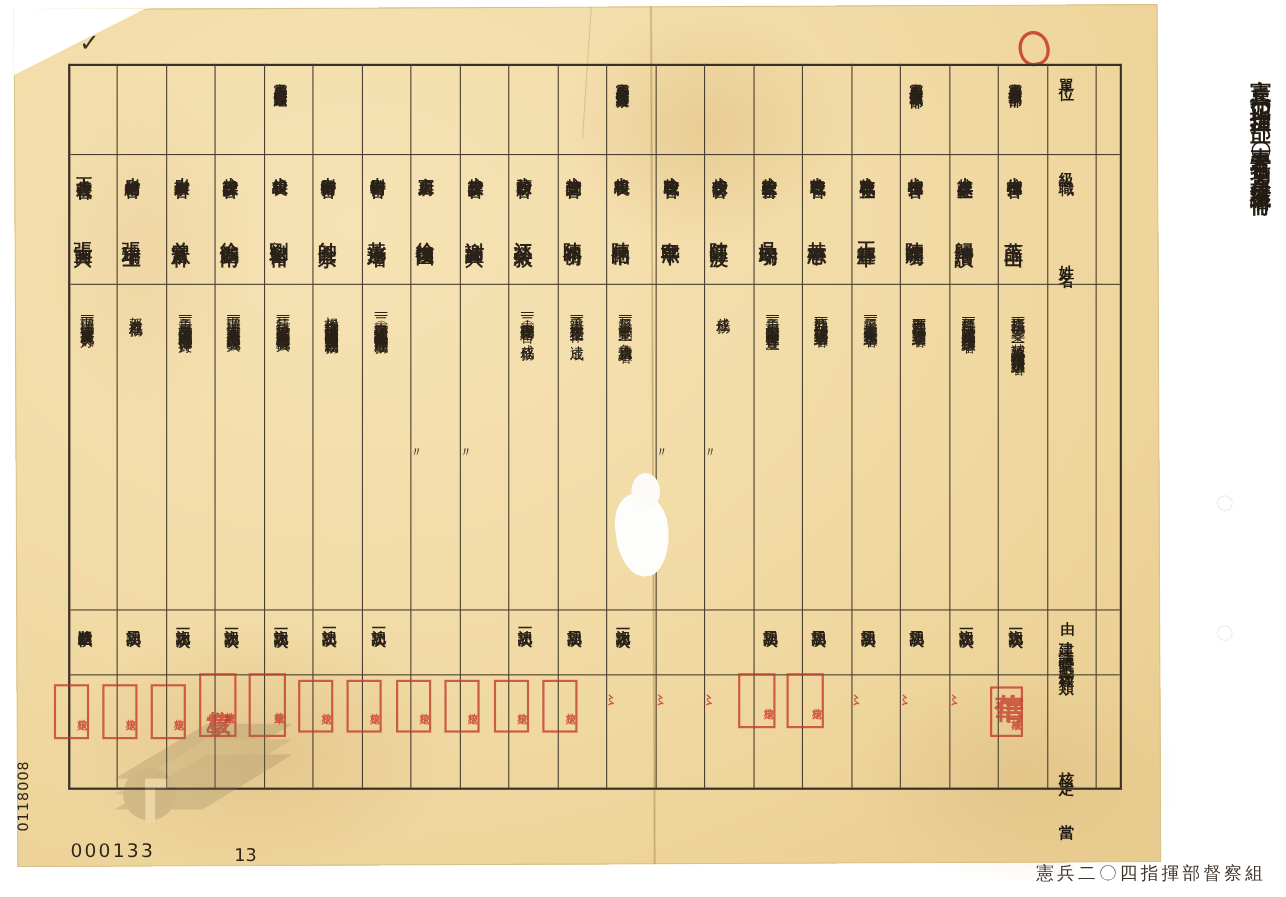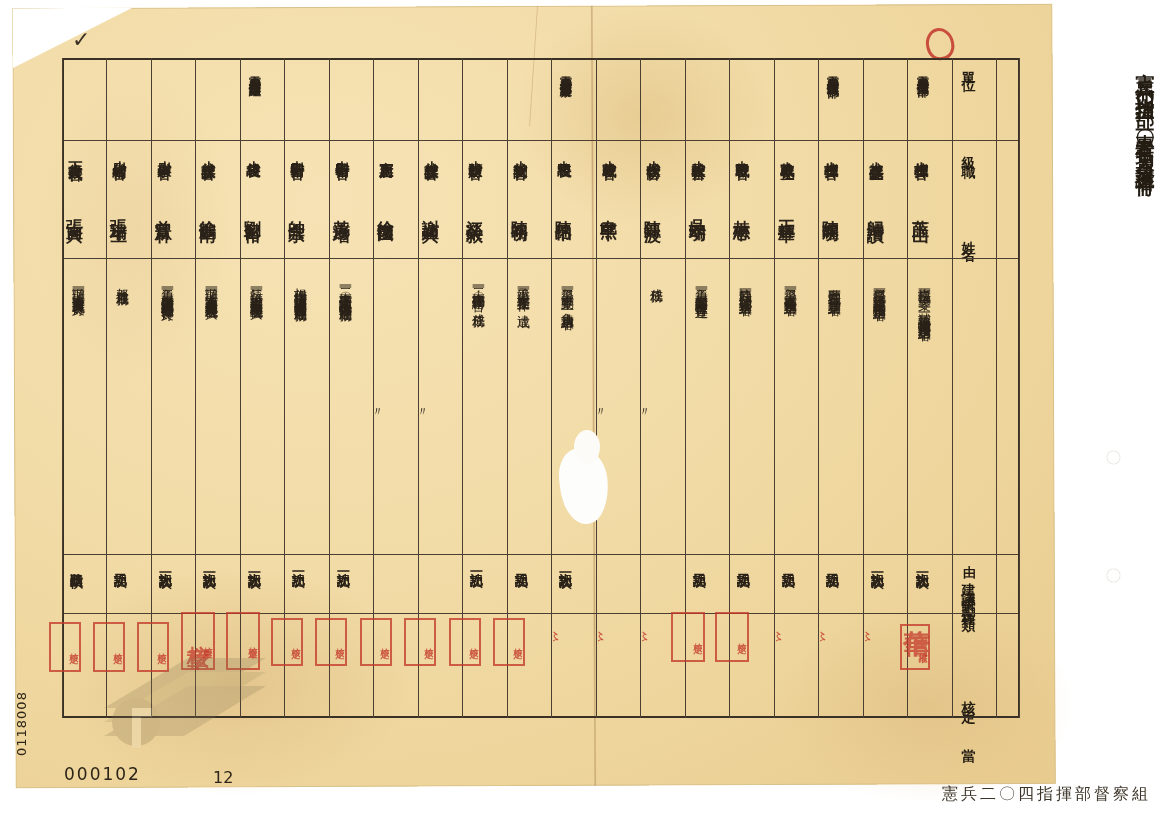--- a/index.html
+++ b/index.html
@@ -461,17 +461,17 @@
       <path d="M8 96 L92 46 L170 46 L88 96 Z"></path>
       <path d="M8 110 L92 60 L170 60 L88 110 Z" fill="#a79463"></path>
       <path d="M8 124 L92 74 L170 74 L88 124 Z" fill="#8a7a55"></path>
       <circle cx="40" cy="110" r="24" fill="#7d6c49"></circle>
       <rect x="36" y="96" width="9" height="40" fill="#efe6cf"></rect>
       <rect x="36" y="96" width="20" height="9" fill="#efe6cf"></rect>
     </g>
   </svg>
 
   <div id="archno2">0118008</div>
-  <div id="archno">000102</div>
-  <div id="pageno">12</div>
+  <div id="archno">000133</div>
+  <div id="pageno">13</div>
   <div id="footer-note">憲兵二〇四指揮部督察組</div>
 
 </div>
 
 </body></html>

